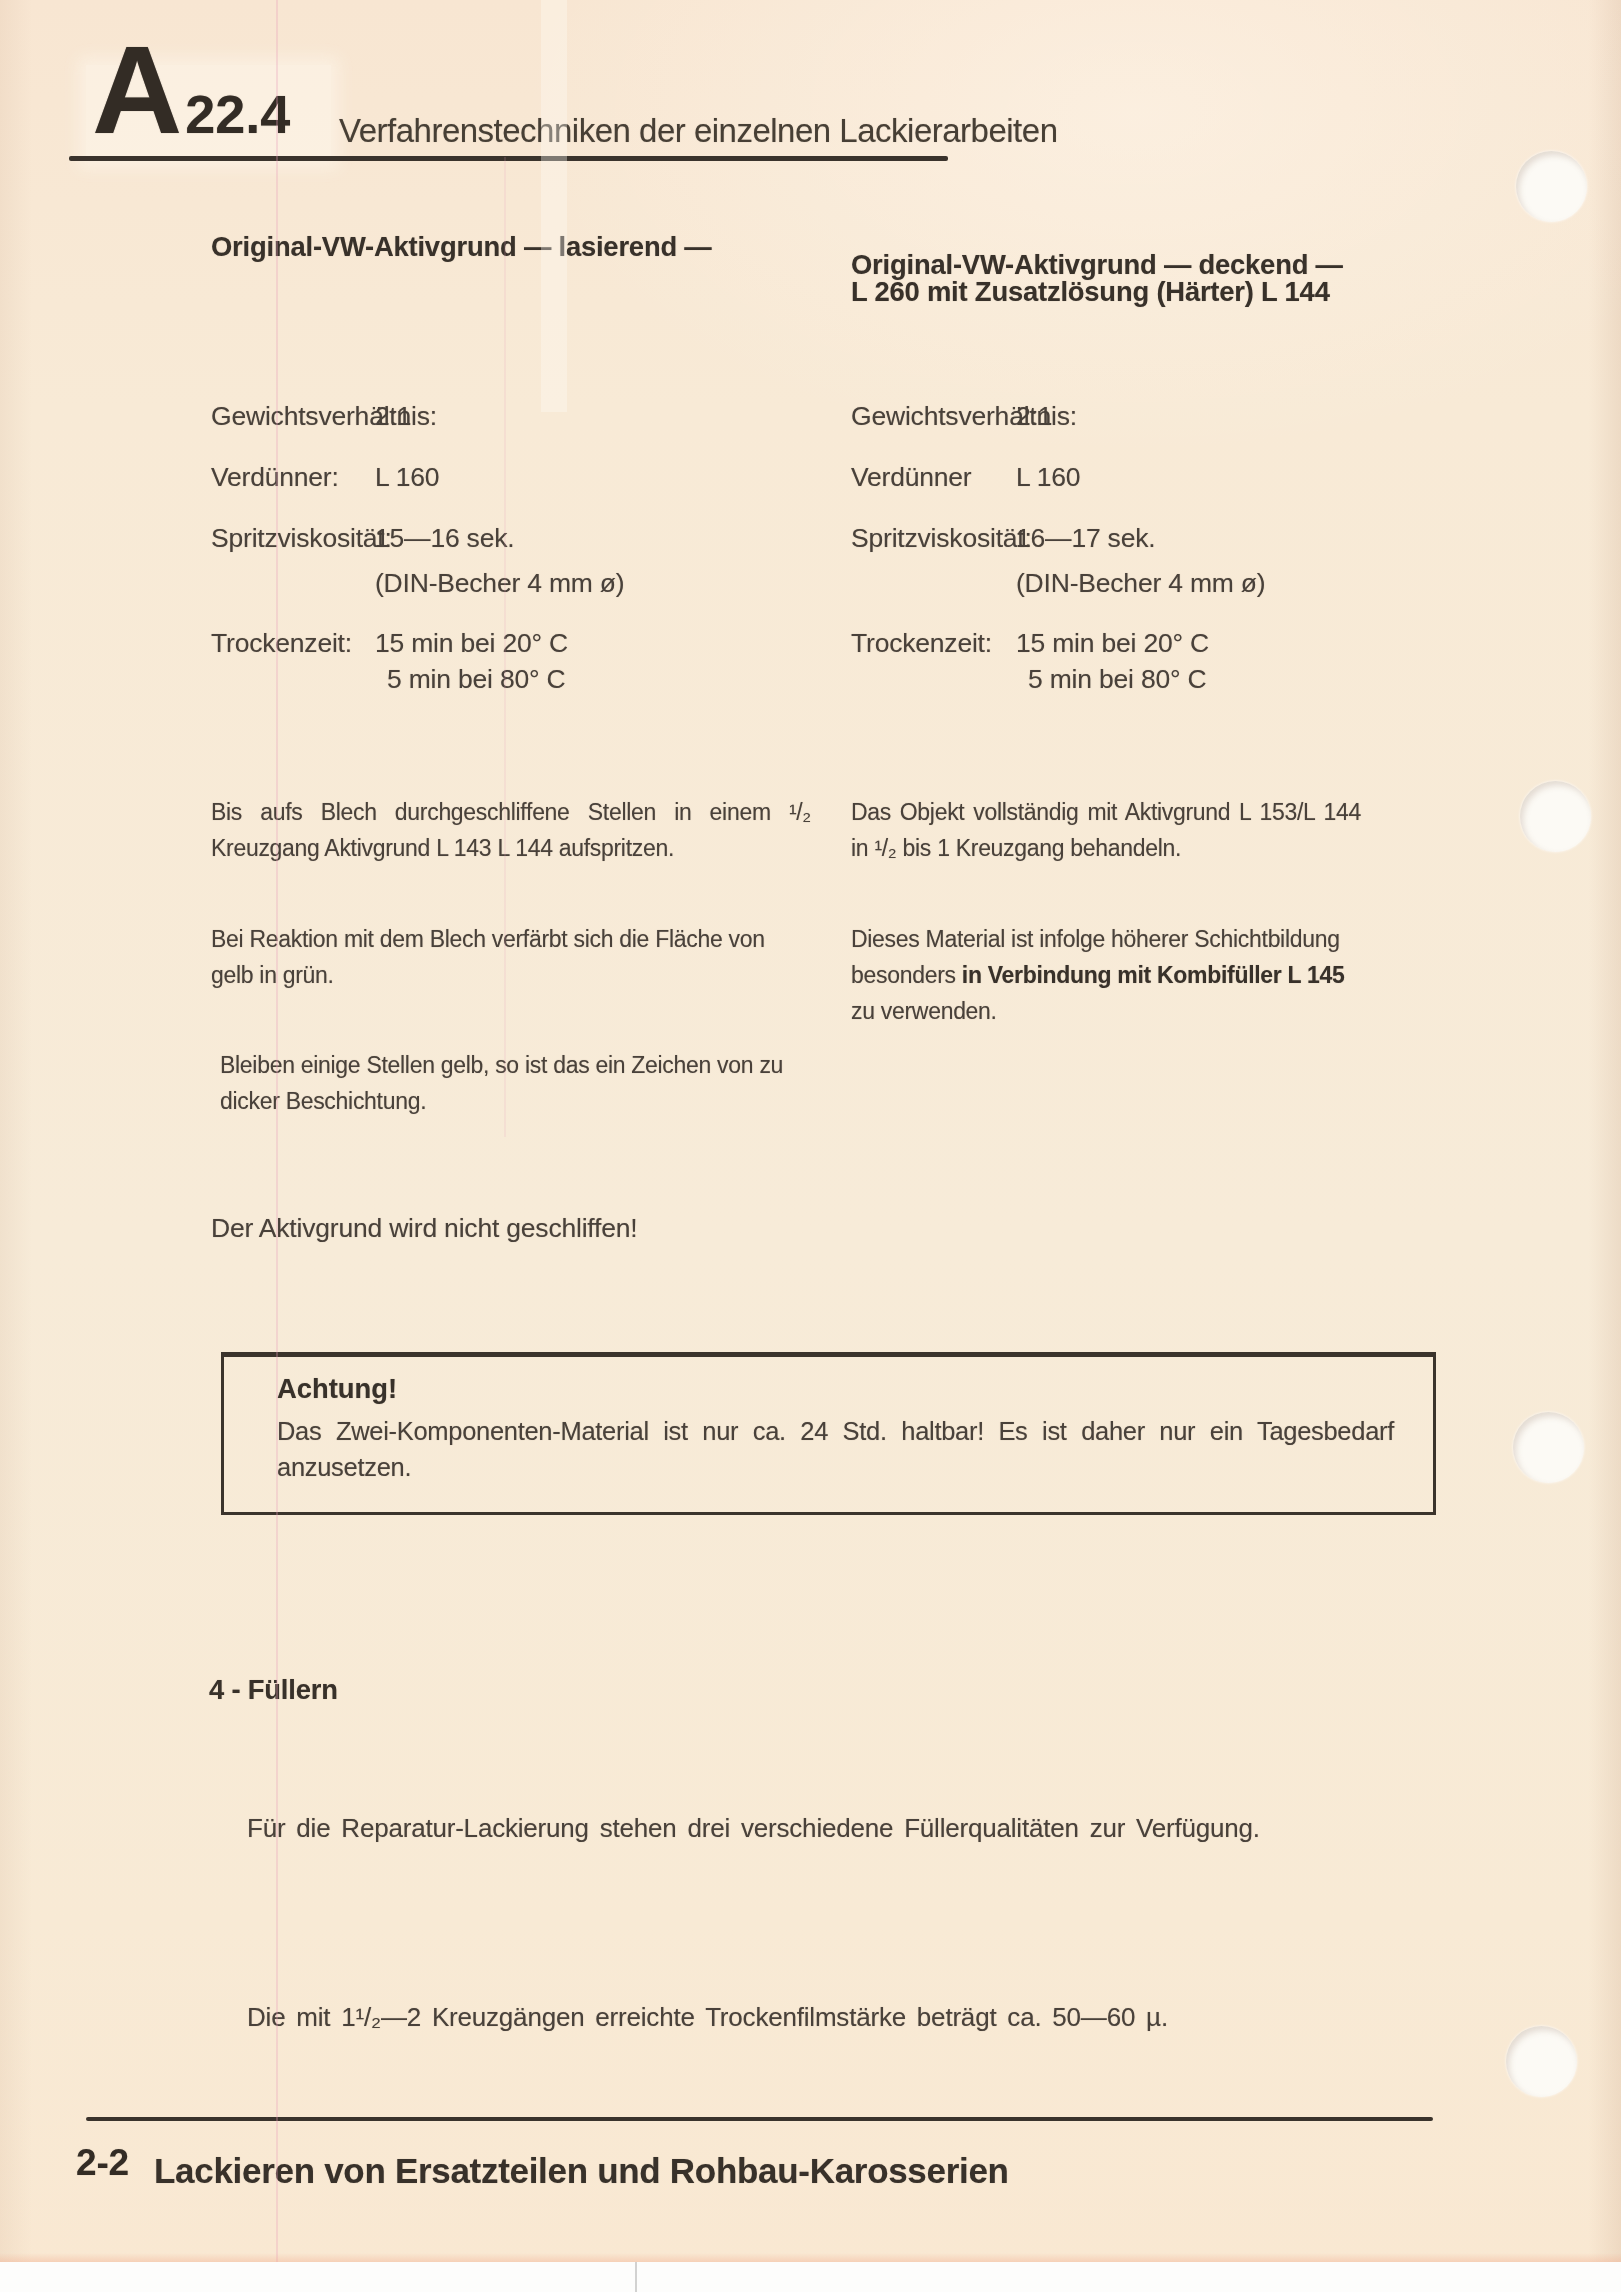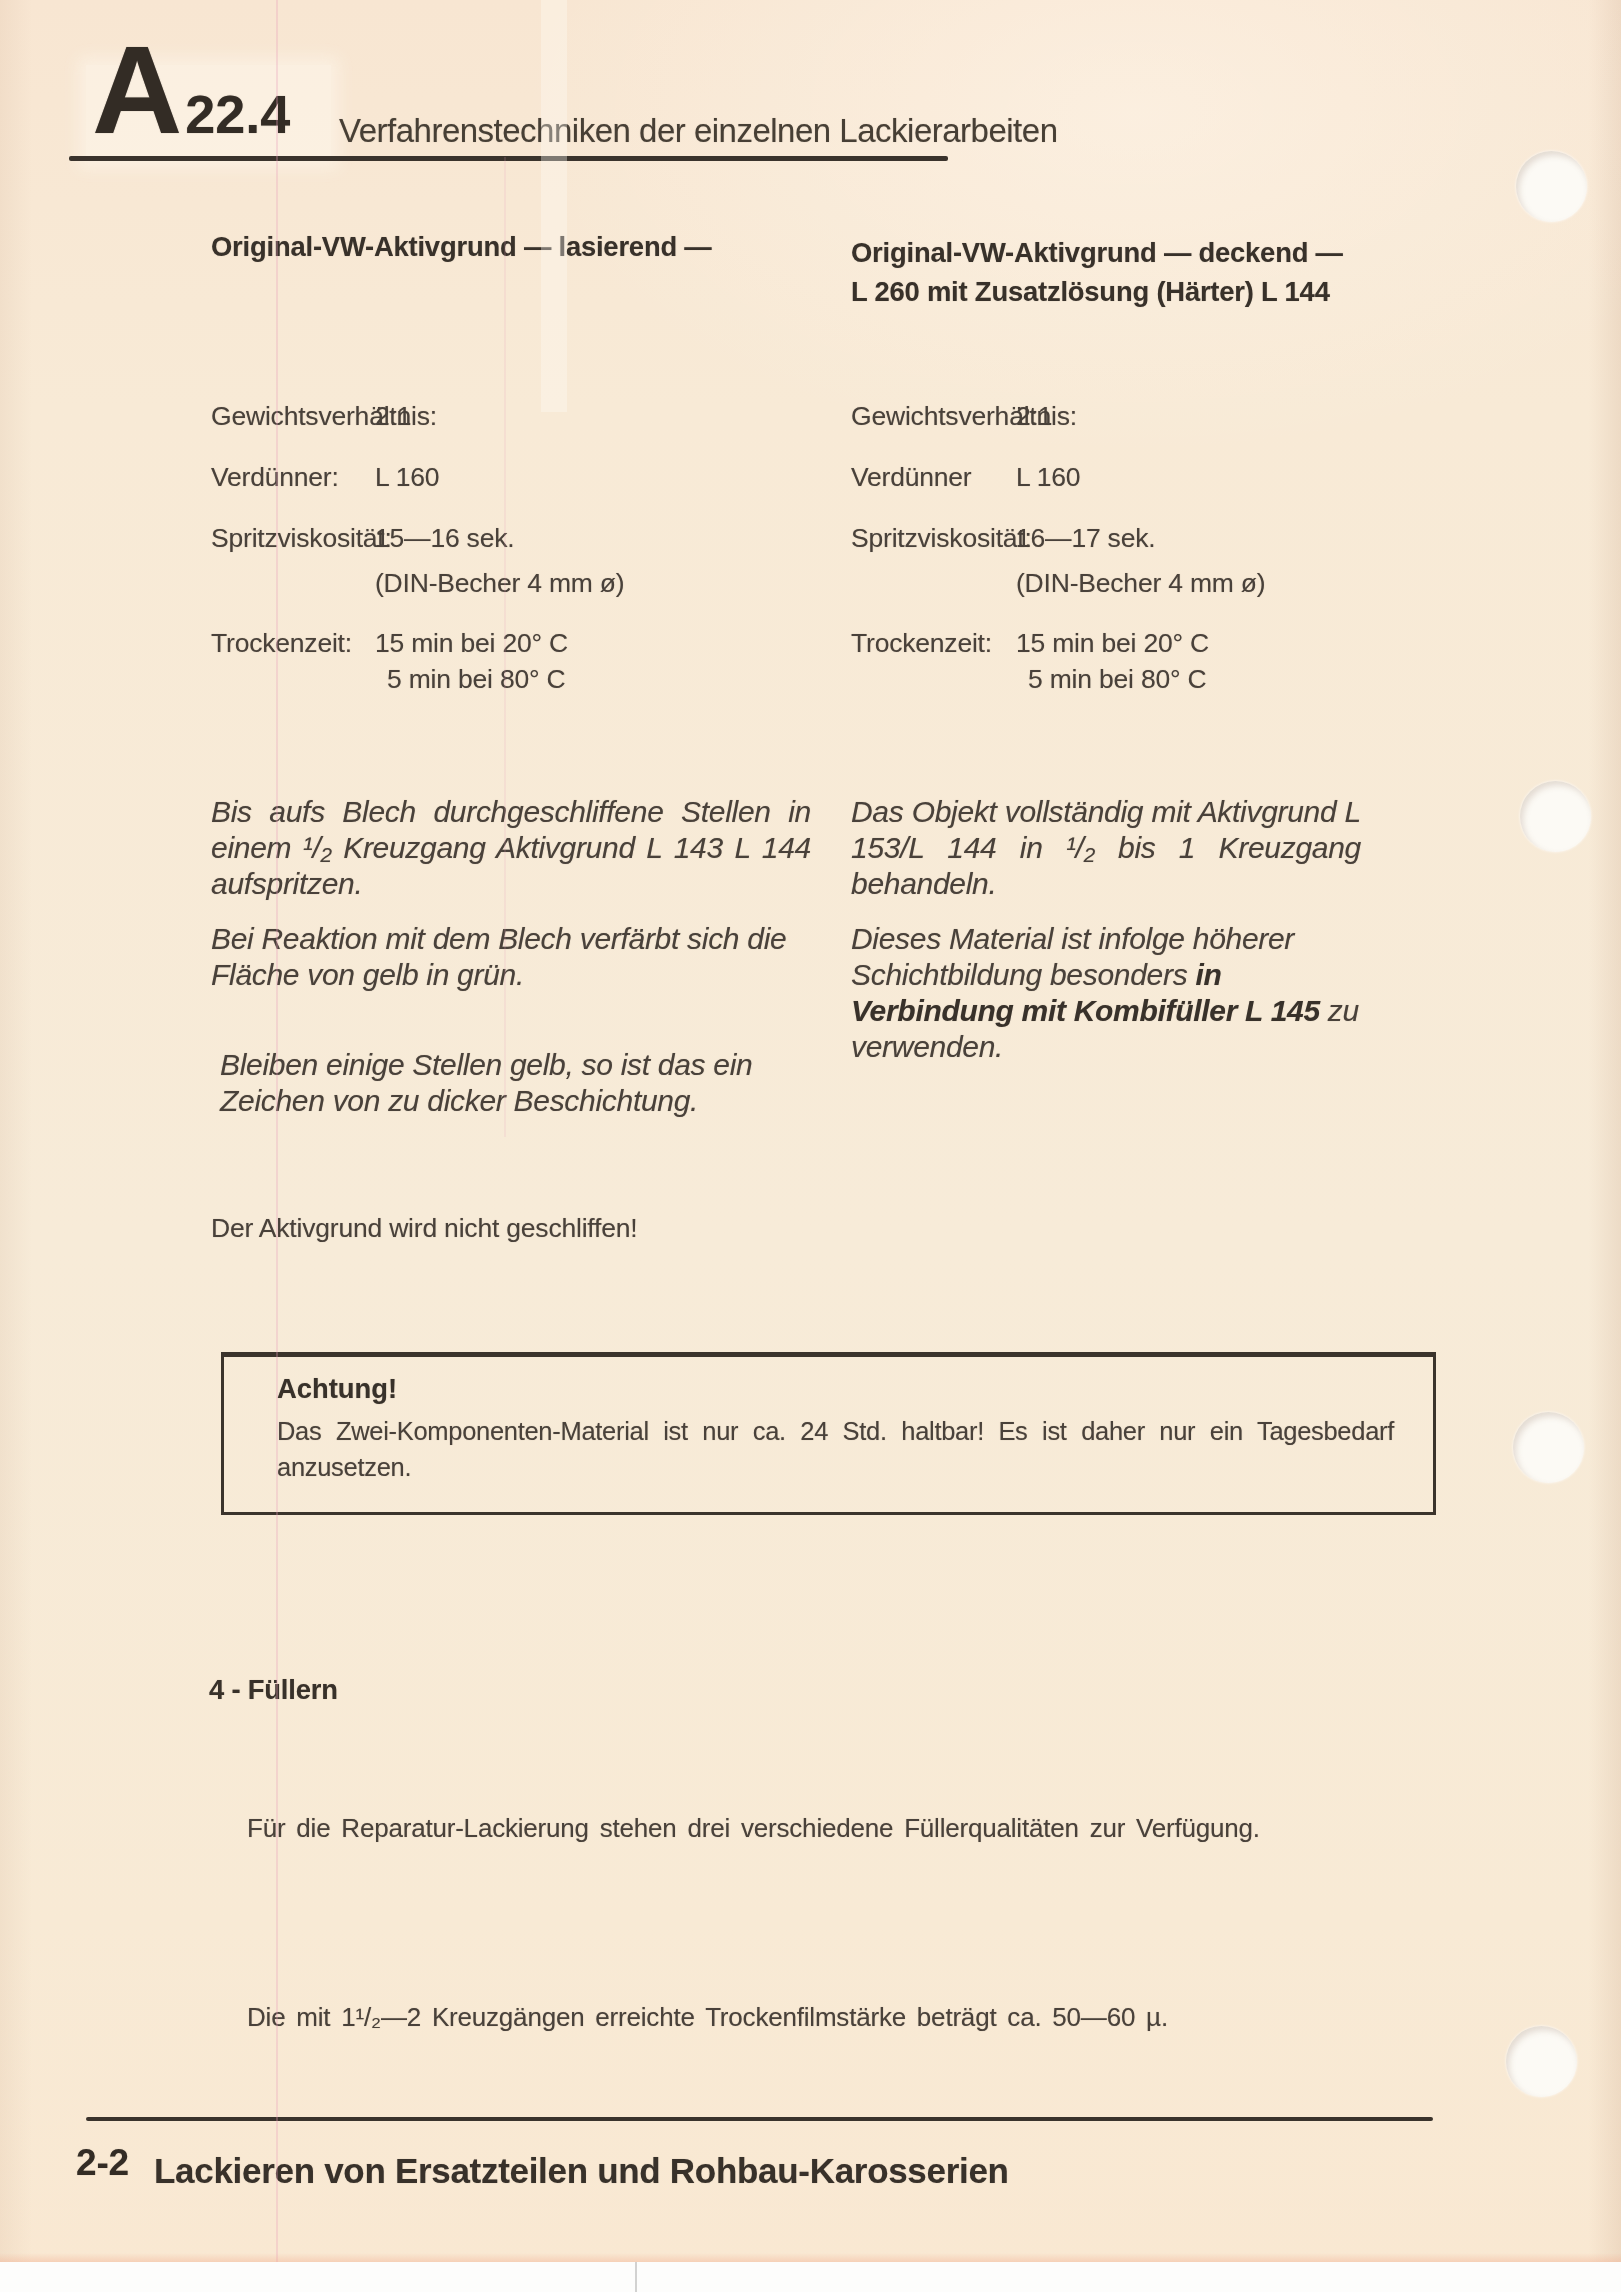--- a/index.html
+++ b/index.html
@@ -16,42 +16,42 @@
   }
   .paper::after {
     content:""; position:absolute; left:0; bottom:0; width:100%; height:8.8px;
     background:linear-gradient(180deg, rgba(242,170,140,0) 0%, rgba(240,165,135,0.35) 100%);
   }
   .t {
     position:absolute; white-space:pre; color:#49413a; font-size:26.5px;
     letter-spacing:-0.2px; text-shadow:0 0 1px rgba(73,63,51,0.35); line-height:1.3;
   }
   .p {
-    position:absolute; color:#49413a; font-size:30px; line-height:36px;
-    letter-spacing:-0.3px; text-shadow:0 0 1px rgba(73,63,51,0.35);font-style:italic;
+    position:absolute; color:#49413a; font-size:23px; line-height:36px;
+    letter-spacing:-0.3px; text-shadow:0 0 1px rgba(73,63,51,0.35);
   }
   .b { font-weight:bold; color:#38312a; }
   .just { text-align:justify; }
 
   
   .logo-patch { position:absolute; left:86px; top:65px; width:245px; height:96px;
     background:rgba(255,252,246,0.42); box-shadow:0 0 15.7px 7.8px rgba(255,252,246,0.42); }
   .logo { position:absolute; left:92px; top:26.5px; display:flex; align-items:baseline; color:#332c25; }
   .logo-a { font-size:125px; font-weight:bold; line-height:1; letter-spacing:-2.9px;
     text-shadow:0 0 1px rgba(51,44,37,0.5); }
   .logo-num { font-size:54px; font-weight:bold; line-height:1; margin-left:5.9px;
     text-shadow:0 0 1px rgba(51,44,37,0.5); }
   .header-title { left:339px; top:110px; font-size:33px; color:#473f35; letter-spacing:-0.5px; font-weight:normal; }
   .rule { position:absolute; background:#3a332c; border-radius:2px; }
   .header-rule { left:69px; top:156px; width:879px; height:4.9px; }
 
   
   .colhead { font-size:27.4px; }
   .lh1 { left:211px; top:229px; } .lh2 { left:211px; top:274px; }
-  .rh1 { left:851px; top:235px; } .rh2 { left:851px; top:274px; }
+  .rh1 { left:851px; top:247px; } .rh2 { left:851px; top:274px; }
 
   
   .sll { left:211px; } .slv { left:375px; }
   .srl { left:851px; } .srv { left:1016px; }
   .row1 { top:399px; } .row2 { top:460px; } .row3 { top:521px; }
   .row3n { top:566px; } .row4 { top:626px; }
   .row4b-l { left:387px; top:662px; } .row4b-r { left:1028px; top:662px; }
 
   
   .lp1 { left:211px; top:794px; width:600px; }

